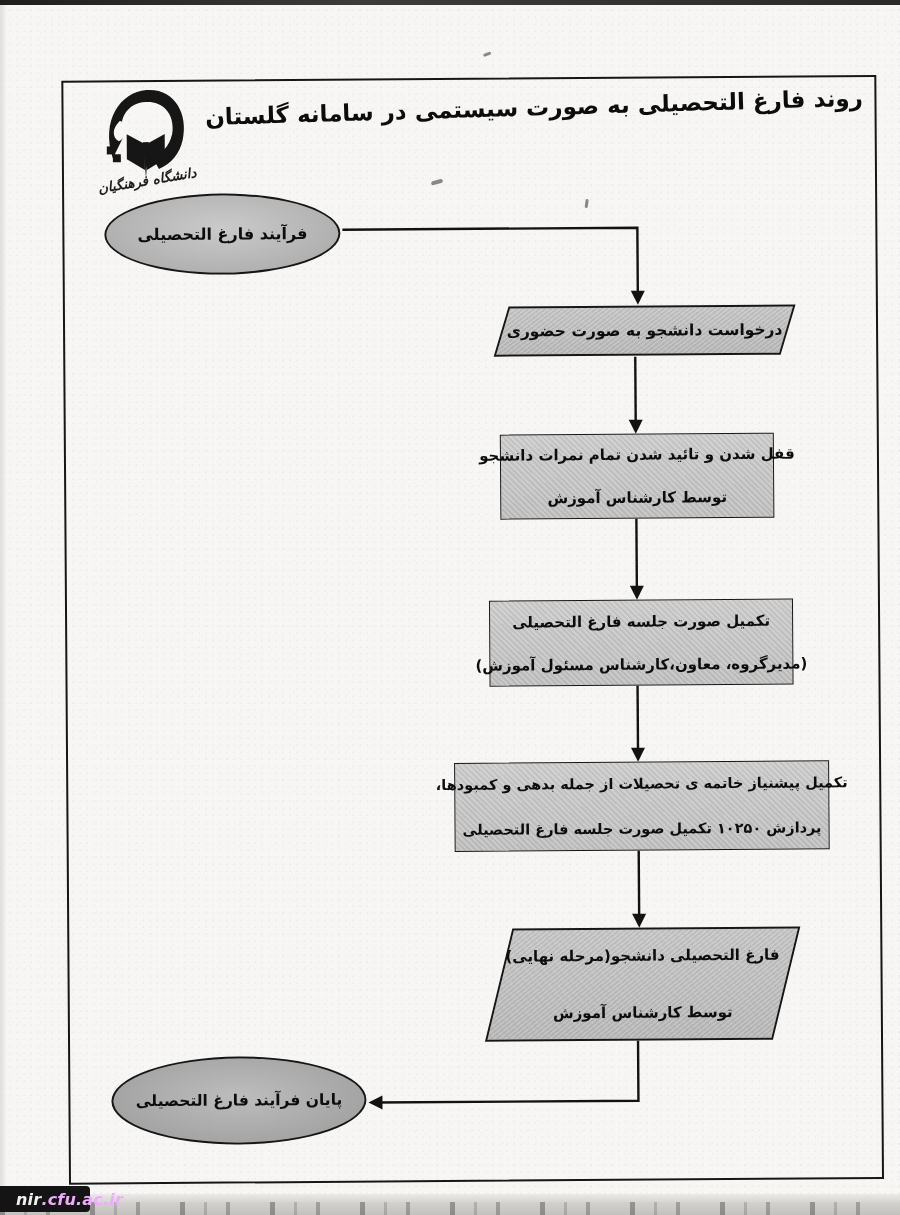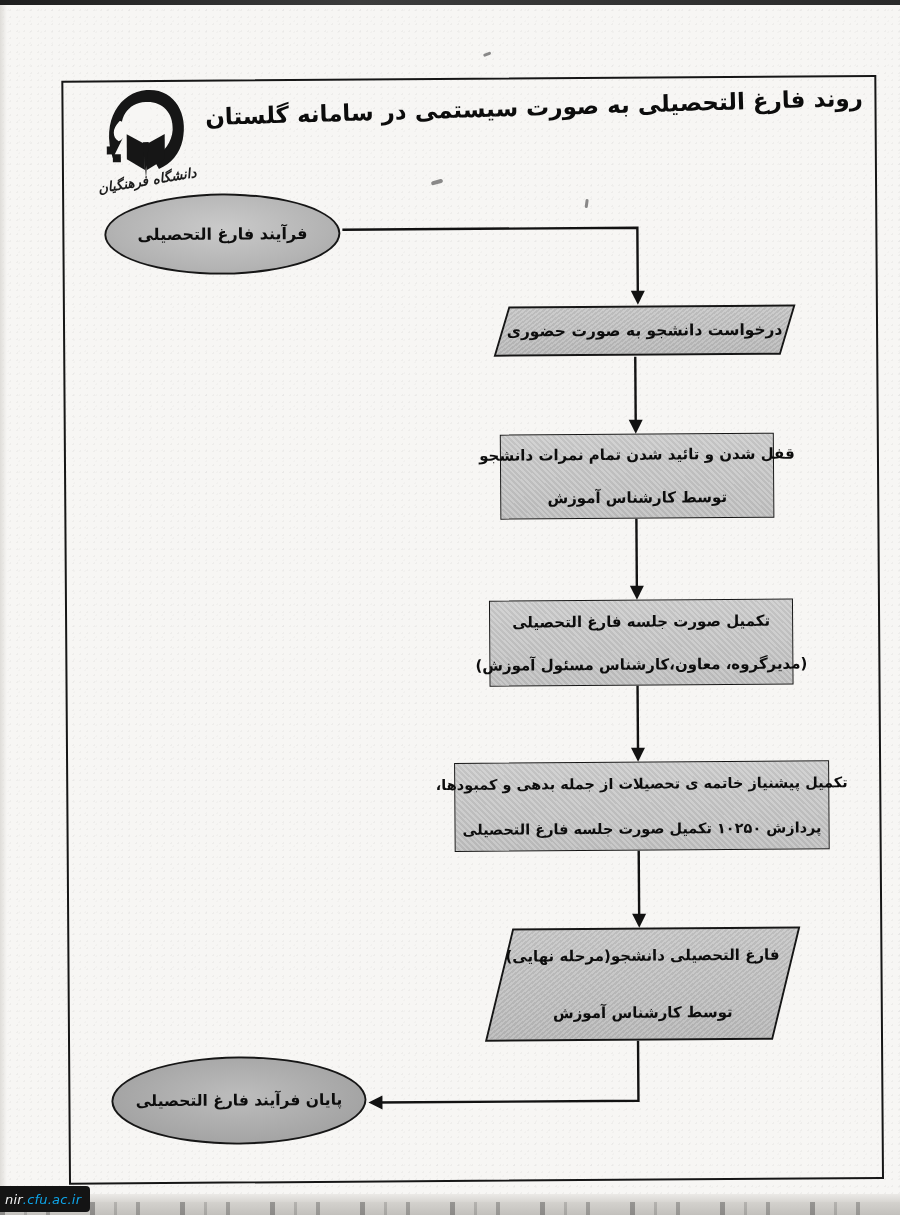--- a/index.html
+++ b/index.html
@@ -96,26 +96,26 @@
   #node-final .shape { transform:skewX(-14deg); }
   #node-end     { left:108px; top:1055px; width:255px; height:88px; font-size:15.5px; }
   #node-end .shape { background:radial-gradient(ellipse at 50% 45%, #bdbdbd 0%, #a8a8a8 60%, #9a9a9a 100%); }
 
   .connectors { position:absolute; inset:0; width:900px; height:1215px; pointer-events:none; z-index:3; }
 
   .speck { position:absolute; background:#5a5a5a; border-radius:2px; opacity:.7; }
   .watermark {
     position:absolute; left:0; top:1186px; width:90px; height:26px;
     background:#141414; border-radius:0 4px 4px 0;
-    display:flex; align-items:center; padding-left:5px;
-    font-size:13px; font-weight:normal; font-style:italic; letter-spacing:.2px;
+    display:flex; align-items:center; padding-left:16px;
+    font-size:16px; font-weight:bold; font-style:italic; letter-spacing:.2px;
     z-index:5;
   }
   .wm-prefix { color:#f1f1f1; }
-  .wm-suffix { color:#0ea5e9; }
+  .wm-suffix { color:#f0abfc; }
 </style>
 </head>
 <body>
 
 <div class="page">
 
   <div class="scan-bar-top"></div>
   <div class="scan-edge-left"></div>
   <div class="scan-band-upper"></div>
   <div class="scan-band-bottom"></div>

